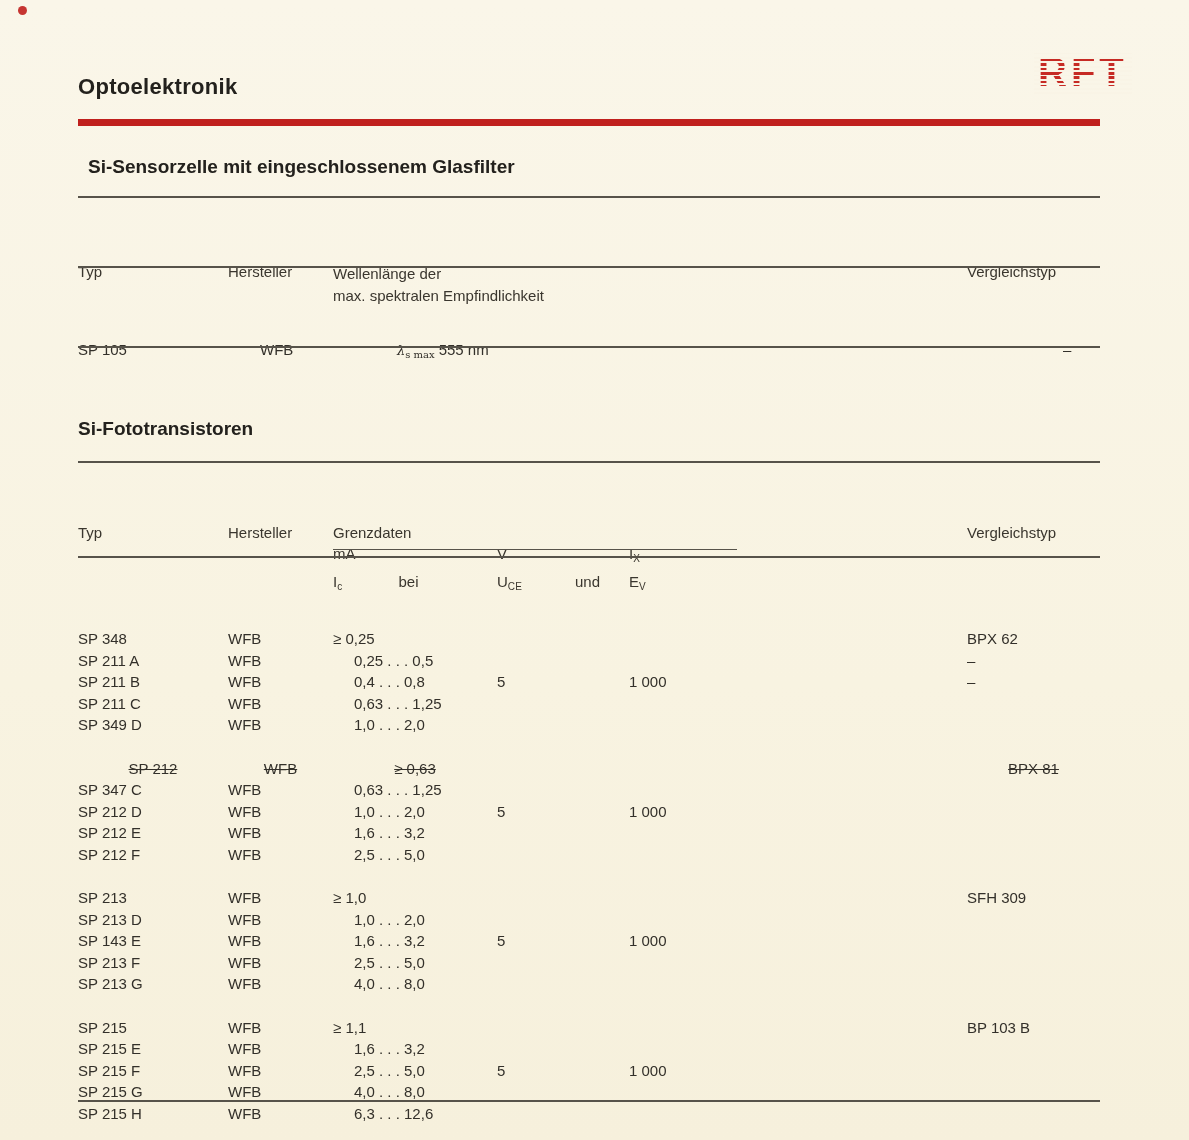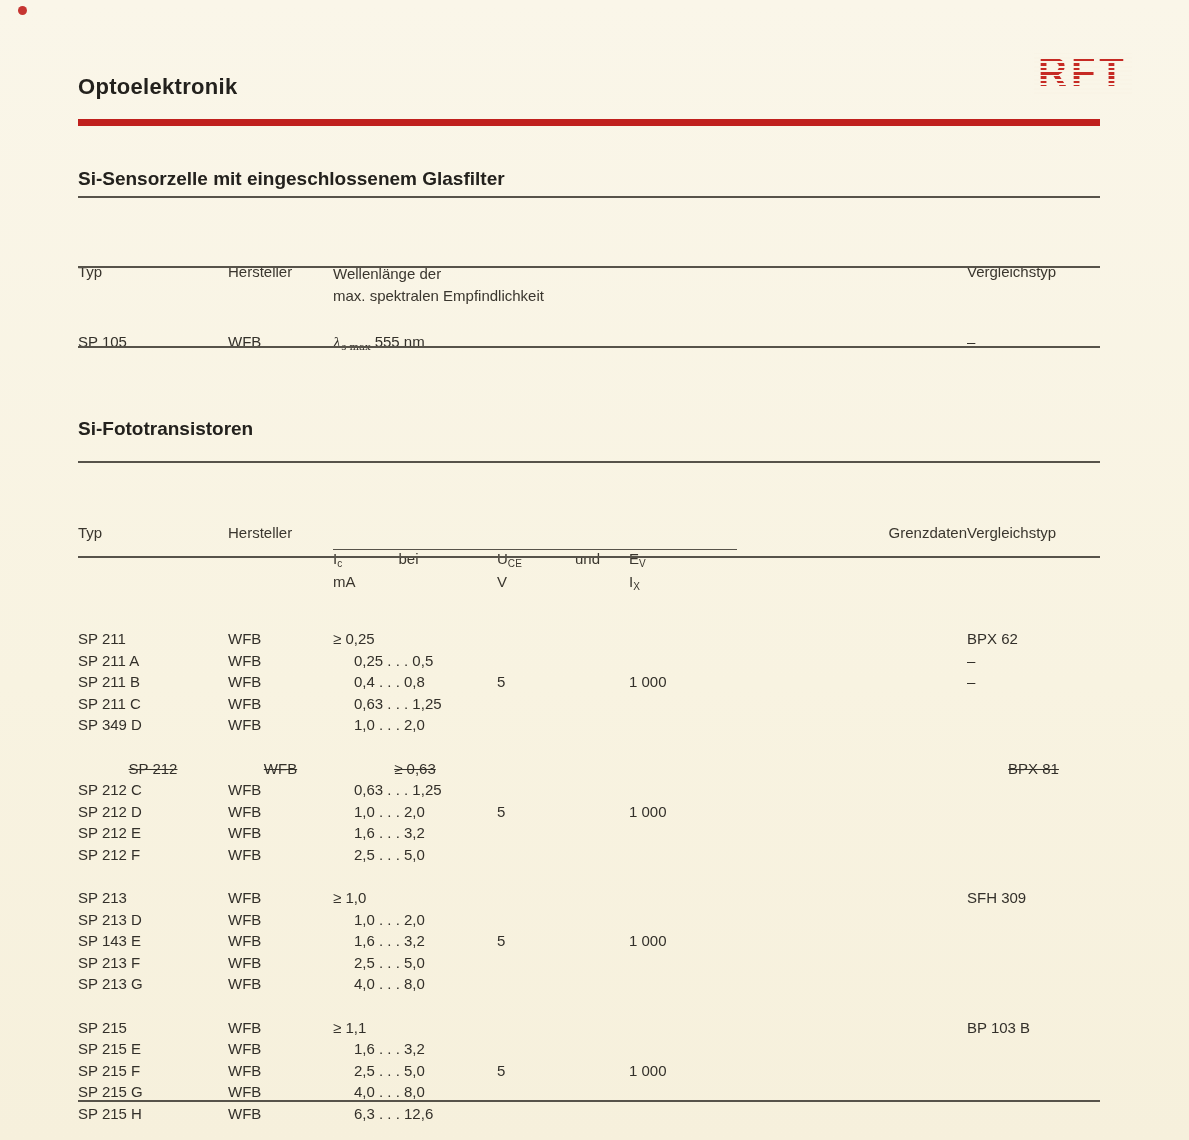--- a/index.html
+++ b/index.html
@@ -62,83 +62,83 @@
   <div class="speck"></div>
 
   <div class="title">Optoelektronik</div>
 
   <div class="rft-logo">
     <span class="stripes">RFT</span>
   </div>
 
   <div class="red-rule"></div>
 
-  <div class="sec-heading" style="top:168px;">Si-Sensorzelle mit eingeschlossenem Glasfilter</div>
+  <div class="sec-heading" style="top:156px;margin-left:10px;">Si-Sensorzelle mit eingeschlossenem Glasfilter</div>
   <div class="rule" style="top:196px;"></div>
 
   <div class="abs s1grid" style="top:217px;">
     <span class="hdr">Typ</span>
     <span class="hdr">Hersteller</span>
     <span class="hdr two-line">
       <span>Wellenlänge der</span><br>
       <span>max. spektralen Empfindlichkeit</span>
     </span>
     <span class="hdr">Vergleichstyp</span>
   </div>
 
   <div class="rule" style="top:266px;"></div>
 
-  <div class="abs s1grid" style="top:287px;">
+  <div class="abs s1grid" style="top:295px;gap:32px;">
     <span>SP 105</span>
     <span>WFB</span>
     <span>
       <span class="lam">λ</span><span class="lam-sub">s max</span><span class="lam-val">555 nm</span>
     </span>
     <span>–</span>
   </div>
 
   <div class="rule" style="top:346px;"></div>
 
   <div class="sec-heading" style="top:418px;">Si-Fototransistoren</div>
   <div class="rule" style="top:461px;"></div>
 
   <div class="abs" style="top:478px; position:absolute;">
     <div class="hgrid">
       <span class="hdr">Typ</span>
       <span class="hdr">Hersteller</span>
-      <span class="hdr" style="grid-column:3 / span 4;text-align:right;">Grenzdaten</span>
+      <span class="hdr" style="grid-column:3 / span 4;">Grenzdaten</span>
       <span class="hdr" style="grid-column:7;">Vergleichstyp</span>
     </div>
     <div class="grenz-underline"></div>
+    <div class="hgrid" style="margin-top:4px;">
+      <span></span>
+        <span></span>
+      <span class="hdr">mA</span>
+      <span class="hdr">V</span>
+      <span></span>
+      <span class="hdr"><span>I</span><sub>X</sub></span>
+      <span></span>
+    </div>
     <div class="hgrid" style="margin-top:9px;">
       <span></span>
         <span></span>
       <span class="hdr"><span>I</span><sub>c</sub><span class="sub-bei">bei</span></span>
       <span class="hdr"><span>U</span><sub>CE</sub></span>
       <span class="hdr">und</span>
       <span class="hdr"><span>E</span><sub>V</sub></span>
       <span></span>
     </div>
-    <div class="hgrid" style="margin-top:4px;">
-      <span></span>
-        <span></span>
-      <span class="hdr">mA</span>
-      <span class="hdr">V</span>
-      <span></span>
-      <span class="hdr"><span>I</span><sub>X</sub></span>
-      <span></span>
-    </div>
   </div>
 
   <div class="rule" style="top:556px;"></div>
 
   <div class="abs" style="top:582px; position:absolute;">
       <div class="group">
         <div class="t-row">
-          <span>SP 211</span>
+          <span>SP 348</span>
           <span>WFB</span>
           <span>≥ 0,25</span>
           <span></span>
           <span></span>
           <span></span>
           <span>BPX 62</span>
         </div>
         <div class="t-row">
           <span>SP 211 A</span>
           <span>WFB</span>
@@ -180,21 +180,21 @@
         <div class="t-row">
           <span class="strike">SP 212</span>
           <span class="strike">WFB</span>
           <span class="strike">≥ 0,63</span>
           <span></span>
           <span></span>
           <span></span>
           <span class="strike">BPX 81</span>
         </div>
         <div class="t-row">
-          <span>SP 212 C</span>
+          <span>SP 347 C</span>
           <span>WFB</span>
           <span class="range">0,63 . . . 1,25</span>
           <span></span>
           <span></span>
           <span></span>
           <span></span>
         </div>
         <div class="t-row">
           <span>SP 212 D</span>
           <span>WFB</span>

